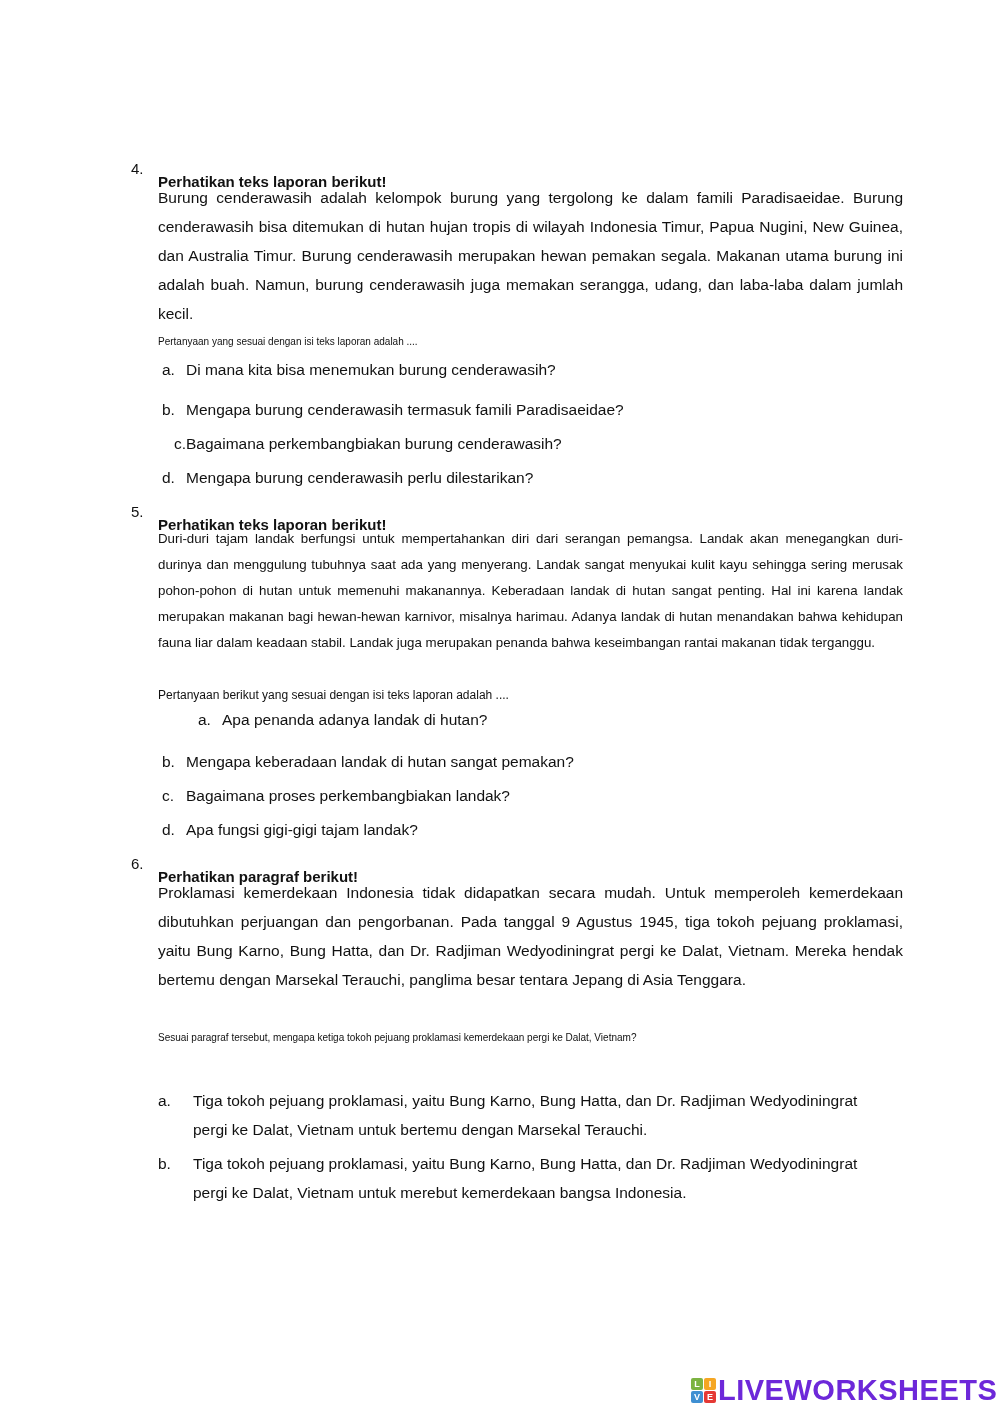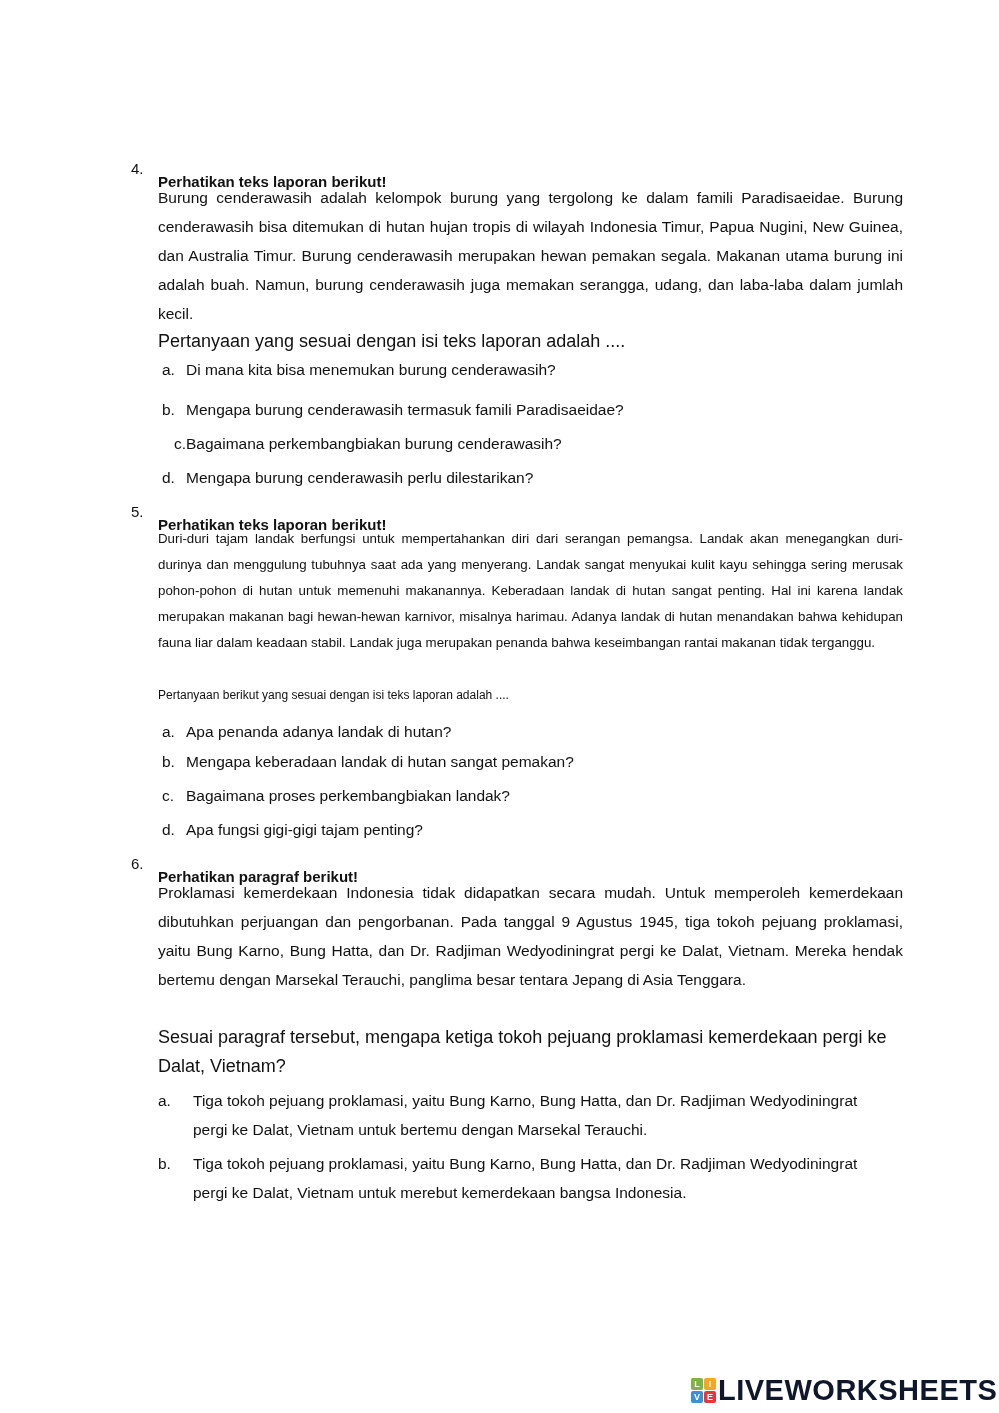--- a/index.html
+++ b/index.html
@@ -8,21 +8,21 @@
     font-family: "Liberation Sans", sans-serif; color: #111111;
   }
   .q { position: absolute; left: 131px; width: 772px; }
   .qnum { position: absolute; left: 0; top: 0; font-size: 15px; line-height: 20px; }
   .qtitle { position: absolute; left: 27px; top: 13px; font-size: 15px; font-weight: bold; line-height: 20px; }
   .para {
     position: absolute; left: 27px; width: 745px; font-size: 15.5px; line-height: 29px;
     text-align: justify; text-align-last: left;
   }
   .para.small { font-size: 13.3px; line-height: 26px; }
-  .prompt { position: absolute; left: 27px; width: 745px; font-size: 18px; line-height: 29px; }
+  .prompt { position: absolute; left: 27px; width: 745px; font-size: 10px; line-height: 29px; }
   .prompt.small { font-size: 12px; line-height: 26px; }
   .opt { position: absolute; left: 31px; font-size: 15.5px; line-height: 20px; white-space: nowrap; }
   .opt .letter { display: inline-block; width: 24px; }
   .opt6 { position: absolute; left: 27px; width: 745px; font-size: 15.5px; line-height: 29px; }
   .opt6 .letter { position: absolute; left: 0; top: 0; }
   .opt6 .text { position: absolute; left: 35px; width: 700px; }
   .logo { position: absolute; left: 691px; top: 1376px; height: 28px; display: flex; align-items: center; }
   .logo-grid { display: grid; grid-template-columns: 12px 12px; grid-template-rows: 12px 12px; gap: 1px; margin-right: 2px; }
   .logo-grid span {
     display: flex; align-items: center; justify-content: center;
@@ -42,24 +42,24 @@
   <div class="opt" style="top:241px;"><span class="letter">b.</span><span>Mengapa burung cenderawasih termasuk famili Paradisaeidae?</span></div>
   <div class="opt" style="top:275px;text-align:right;"><span class="letter">c.</span><span>Bagaimana perkembangbiakan burung cenderawasih?</span></div>
   <div class="opt" style="top:309px;"><span class="letter">d.</span><span>Mengapa burung cenderawasih perlu dilestarikan?</span></div>
 </div>
 
 <div class="q" style="top:502px;">
   <span class="qnum">5.</span>
   <span class="qtitle">Perhatikan teks laporan berikut!</span>
   <div class="para small" style="top:24px;">Duri-duri tajam landak berfungsi untuk mempertahankan diri dari serangan pemangsa. Landak akan menegangkan duri-durinya dan menggulung tubuhnya saat ada yang menyerang. Landak sangat menyukai kulit kayu sehingga sering merusak pohon-pohon di hutan untuk memenuhi makanannya. Keberadaan landak di hutan sangat penting. Hal ini karena landak merupakan makanan bagi hewan-hewan karnivor, misalnya harimau. Adanya landak di hutan menandakan bahwa kehidupan fauna liar dalam keadaan stabil. Landak juga merupakan penanda bahwa keseimbangan rantai makanan tidak terganggu.</div>
   <div class="prompt small" style="top:180px;">Pertanyaan berikut yang sesuai dengan isi teks laporan adalah ....</div>
-  <div class="opt" style="top:220px;"><span class="letter">a.</span><span>Apa penanda adanya landak di hutan?</span></div>
+  <div class="opt" style="top:208px;margin-left:36px;"><span class="letter">a.</span><span>Apa penanda adanya landak di hutan?</span></div>
   <div class="opt" style="top:250px;"><span class="letter">b.</span><span>Mengapa keberadaan landak di hutan sangat pemakan?</span></div>
   <div class="opt" style="top:284px;"><span class="letter">c.</span><span>Bagaimana proses perkembangbiakan landak?</span></div>
-  <div class="opt" style="top:318px;"><span class="letter">d.</span><span>Apa fungsi gigi-gigi tajam penting?</span></div>
+  <div class="opt" style="top:318px;"><span class="letter">d.</span><span>Apa fungsi gigi-gigi tajam landak?</span></div>
 </div>
 
 <div class="q" style="top:854px;">
   <span class="qnum">6.</span>
   <span class="qtitle">Perhatikan paragraf berikut!</span>
   <div class="para" style="top:24px;">Proklamasi kemerdekaan Indonesia tidak didapatkan secara mudah. Untuk memperoleh kemerdekaan dibutuhkan perjuangan dan pengorbanan. Pada tanggal 9 Agustus 1945, tiga tokoh pejuang proklamasi, yaitu Bung Karno, Bung Hatta, dan Dr. Radjiman Wedyodiningrat pergi ke Dalat, Vietnam. Mereka hendak bertemu dengan Marsekal Terauchi, panglima besar tentara Jepang di Asia Tenggara.</div>
   <div class="prompt" style="top:169px;">Sesuai paragraf tersebut, mengapa ketiga tokoh pejuang proklamasi kemerdekaan pergi ke Dalat, Vietnam?</div>
   <div class="opt6" style="top:232px;">
     <span class="letter">a.</span>
     <span class="text">Tiga tokoh pejuang proklamasi, yaitu Bung Karno, Bung Hatta, dan Dr. Radjiman Wedyodiningrat pergi ke Dalat, Vietnam untuk bertemu dengan Marsekal Terauchi.</span>
@@ -70,14 +70,14 @@
   </div>
 </div>
 
 <div class="logo">
   <div class="logo-grid">
     <span class="tile" style="background: rgb(124, 179, 66);">L</span>
     <span class="tile" style="background: rgb(245, 166, 35);">I</span>
     <span class="tile" style="background: rgb(63, 143, 210);">V</span>
     <span class="tile" style="background: rgb(229, 57, 53);">E</span>
   </div>
-  <span class="logo-word" style="color: #0f172a;">LIVEWORKSHEETS</span>
+  <span class="logo-word" style="color: #6d28d9;">LIVEWORKSHEETS</span>
 </div>
 
 </body></html>

